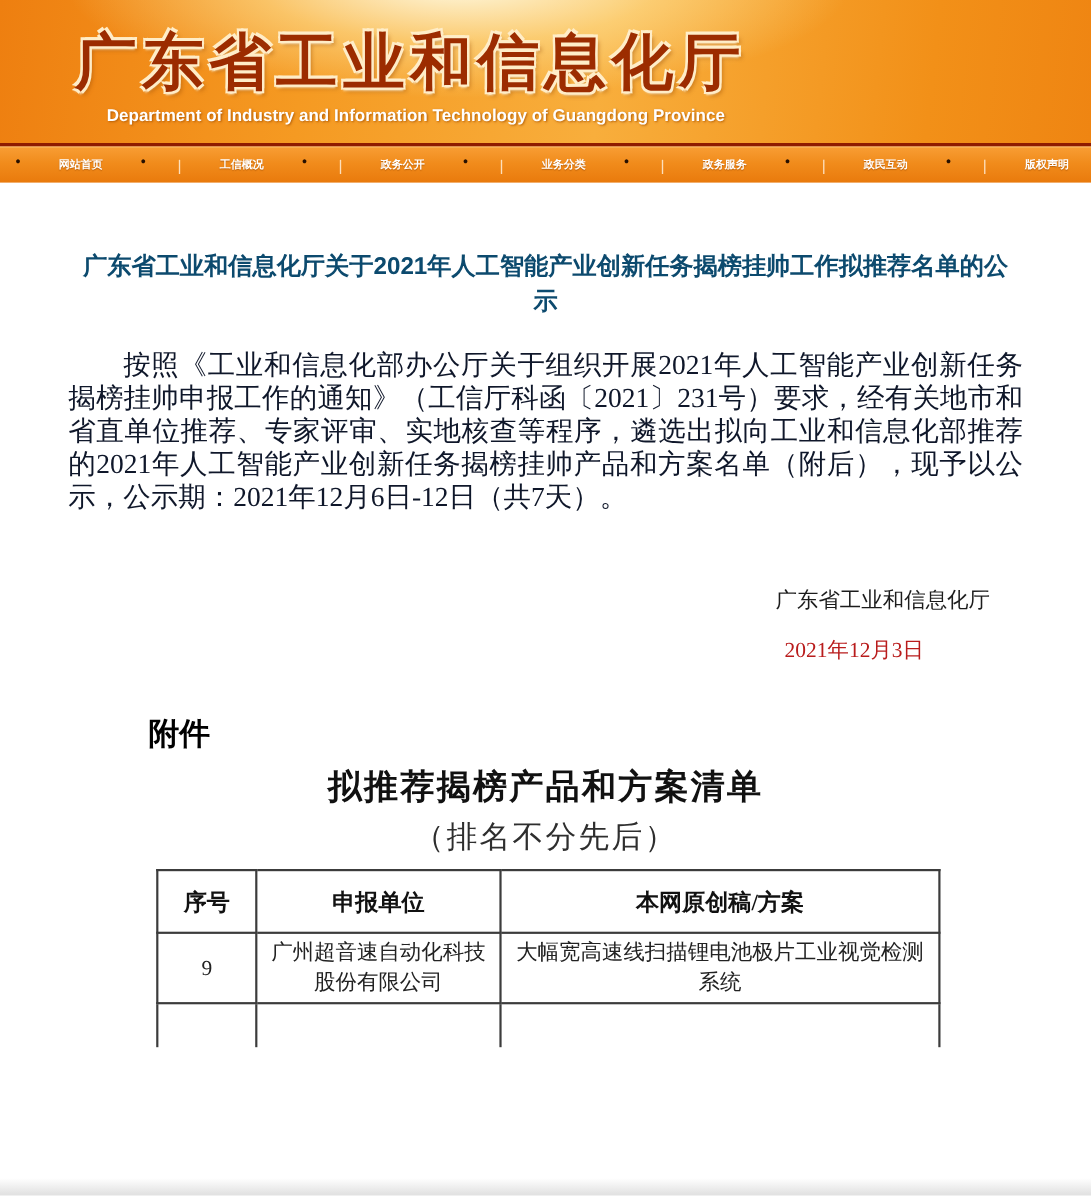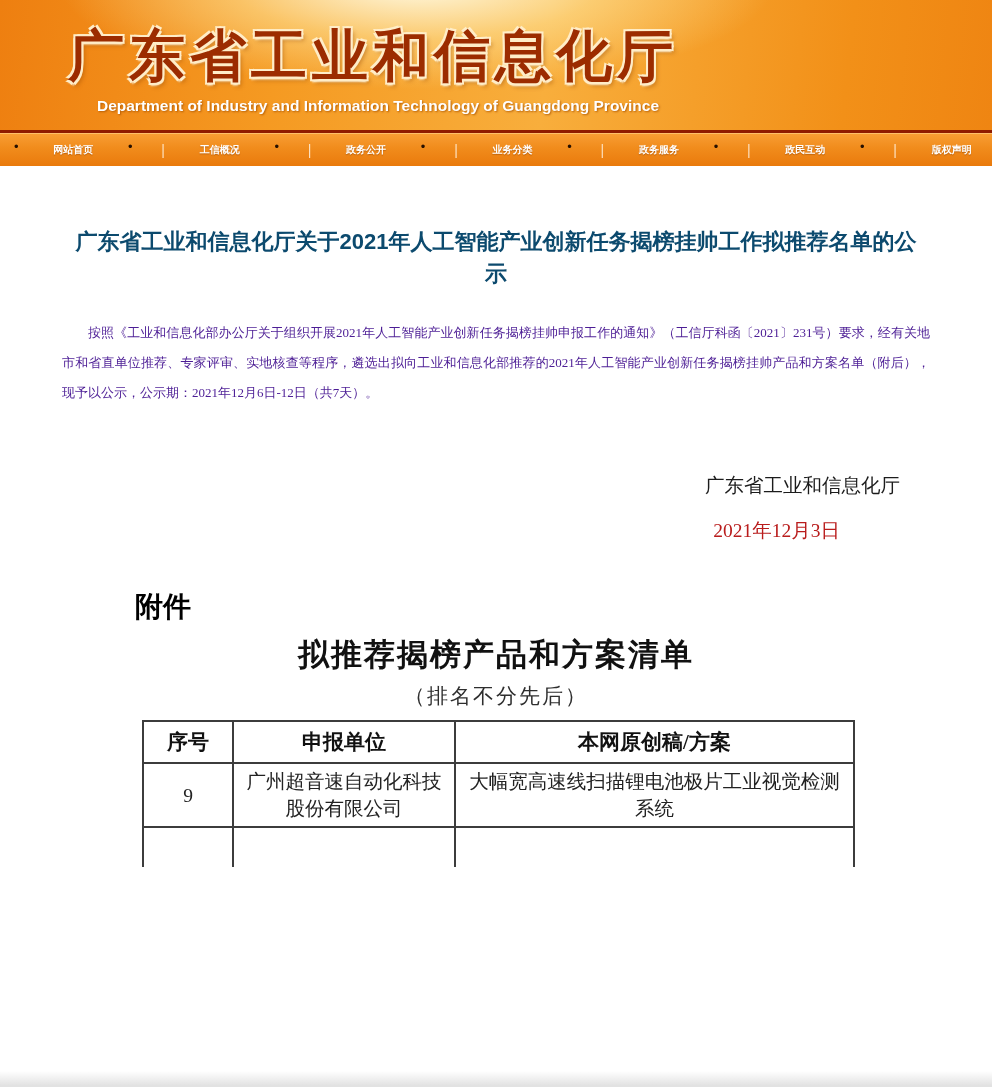--- a/index.html
+++ b/index.html
@@ -99,25 +99,25 @@
     font-family: "Liberation Sans", "DejaVu Sans", sans-serif;
     font-size: 14.5px;
     color: #666666;
     white-space: nowrap;
   }
   .article-meta span { margin: 0 4px; }
   .meta-link { cursor: pointer; color: #666666; }
   .meta-size { color: #8d8d8d; }
   .article-body p {
     margin-top: 28px;
-    font-size: 13px;
+    font-size: 25px;
     line-height: 30px;
     text-indent: 2em;
     text-align: justify;
-    color: #4c1d95;
+    color: #0f172a;
   }
   .article-body p.para-2 { margin-top: 18px; }
   .attachment-line {
     margin-top: 32px;
     font-size: 19.5px;
     text-indent: 2em;
     color: #1c1c1c;
   }
   .signature {
     margin-top: 64px;
@@ -147,41 +147,41 @@
     margin-top: 8px;
     text-align: center;
     font-size: 31px;
     font-weight: 800;
     color: #111111;
     letter-spacing: 2px;
   }
   .attach-subtitle {
     margin-top: 6px;
     text-align: center;
-    font-size: 21px;
+    font-size: 28px;
     color: #2e2e2e;
     letter-spacing: 2px;
   }
   .attach-table {
     margin: 10px 0 0 142px;
     width: 711px;
     border-collapse: collapse;
     table-layout: fixed;
   }
   .attach-table col.c1 { width: 90px; }
   .attach-table col.c2 { width: 222px; }
   .attach-table col.c3 { width: 399px; }
   .attach-table th, .attach-table td {
     border: 2px solid #3c3c3c;
     text-align: center;
     vertical-align: middle;
     padding: 4px 10px;
   }
   .attach-table th {
-    height: 42px;
+    height: 57px;
     font-size: 21px;
     font-weight: 800;
     color: #111111;
   }
   .attach-table td {
     height: 58px;
     font-size: 19.5px;
     line-height: 27px;
     color: #222222;
   }

